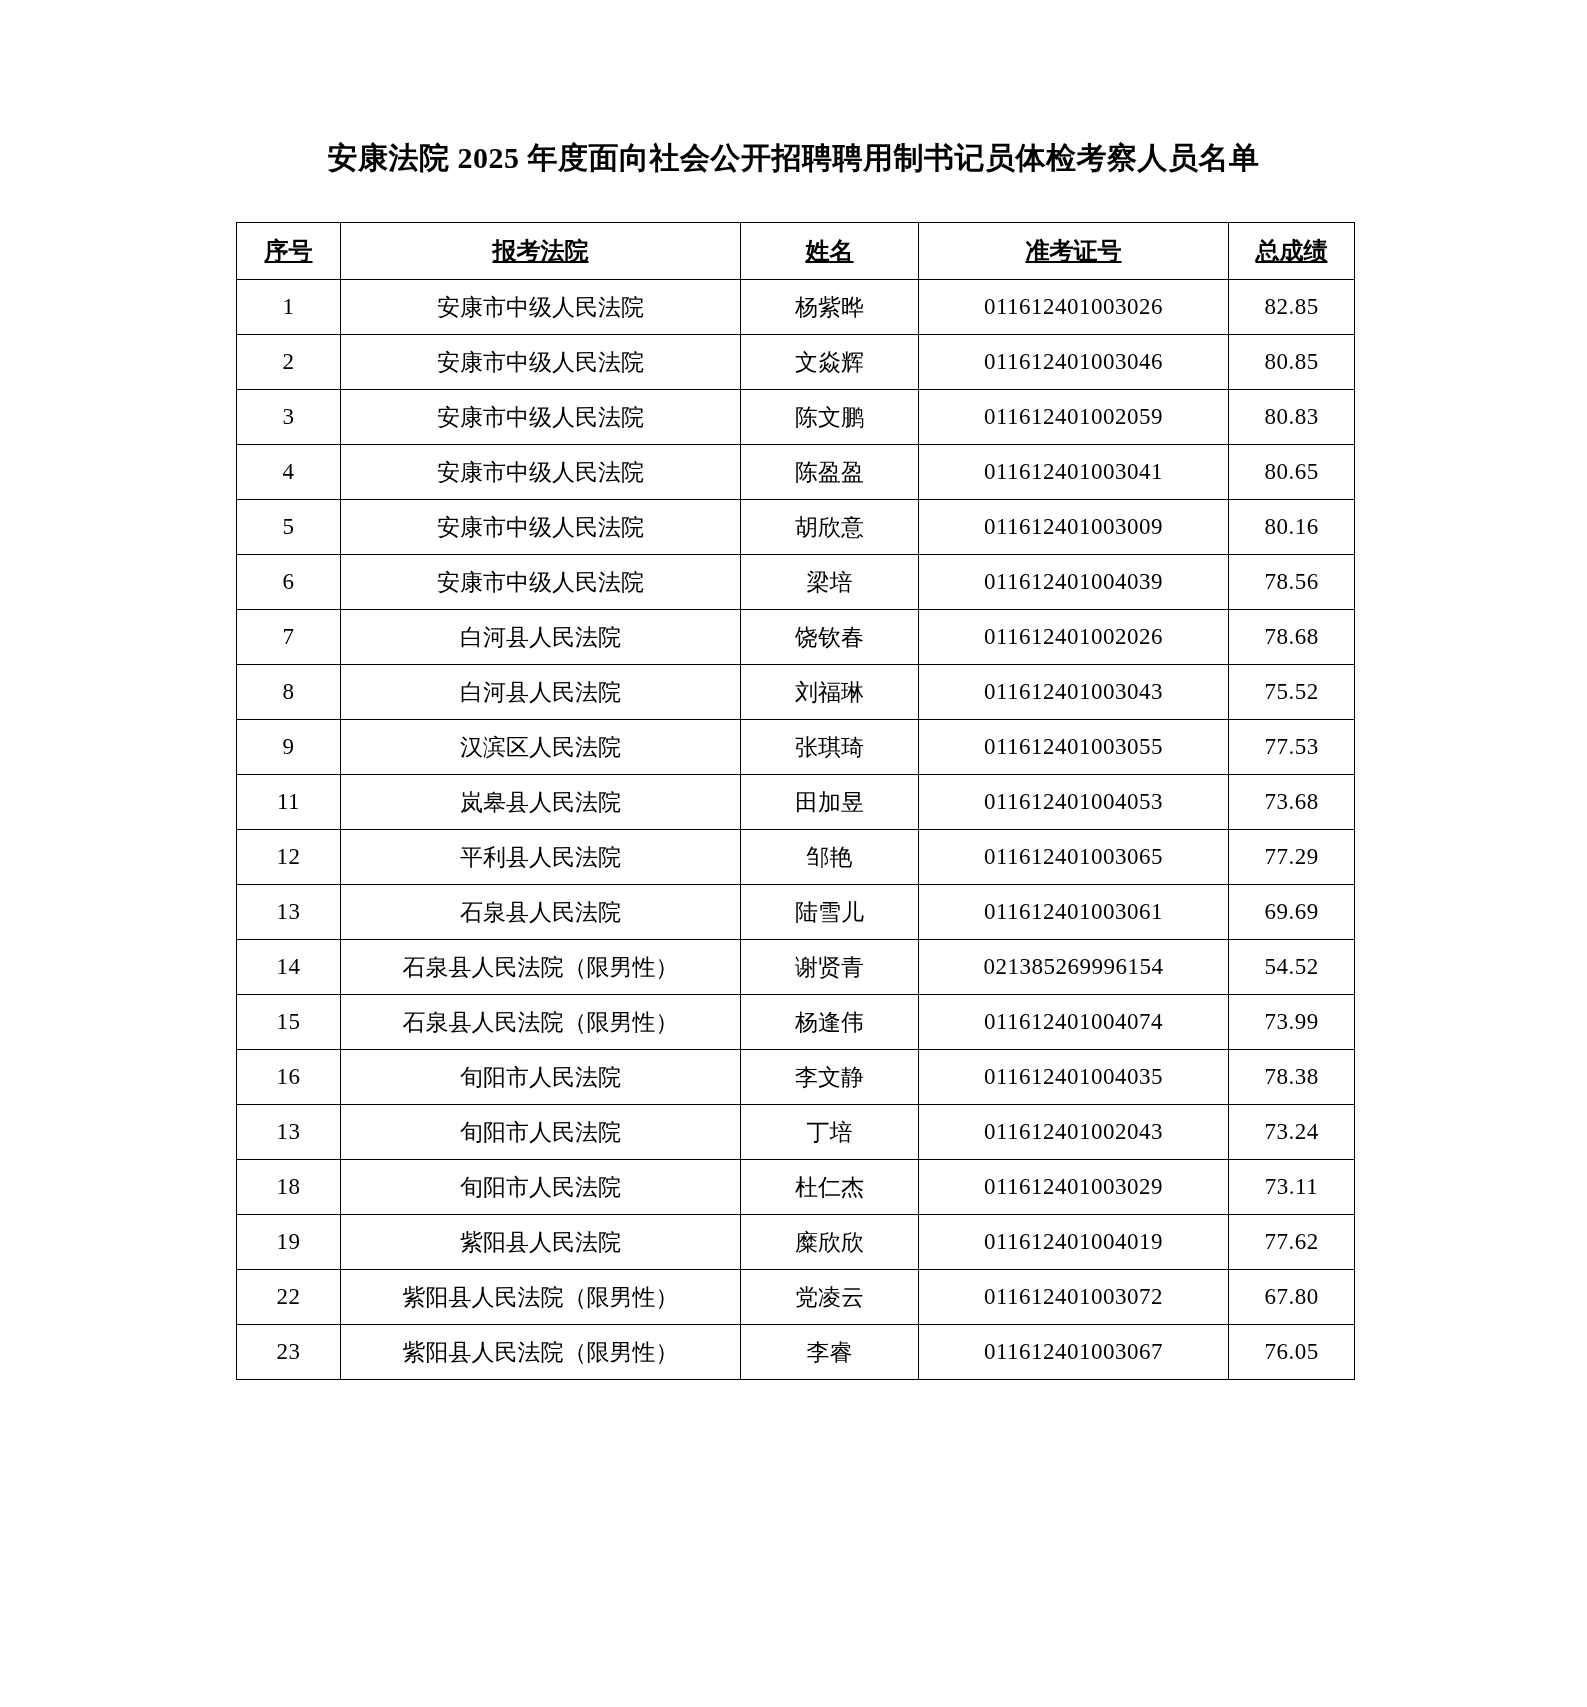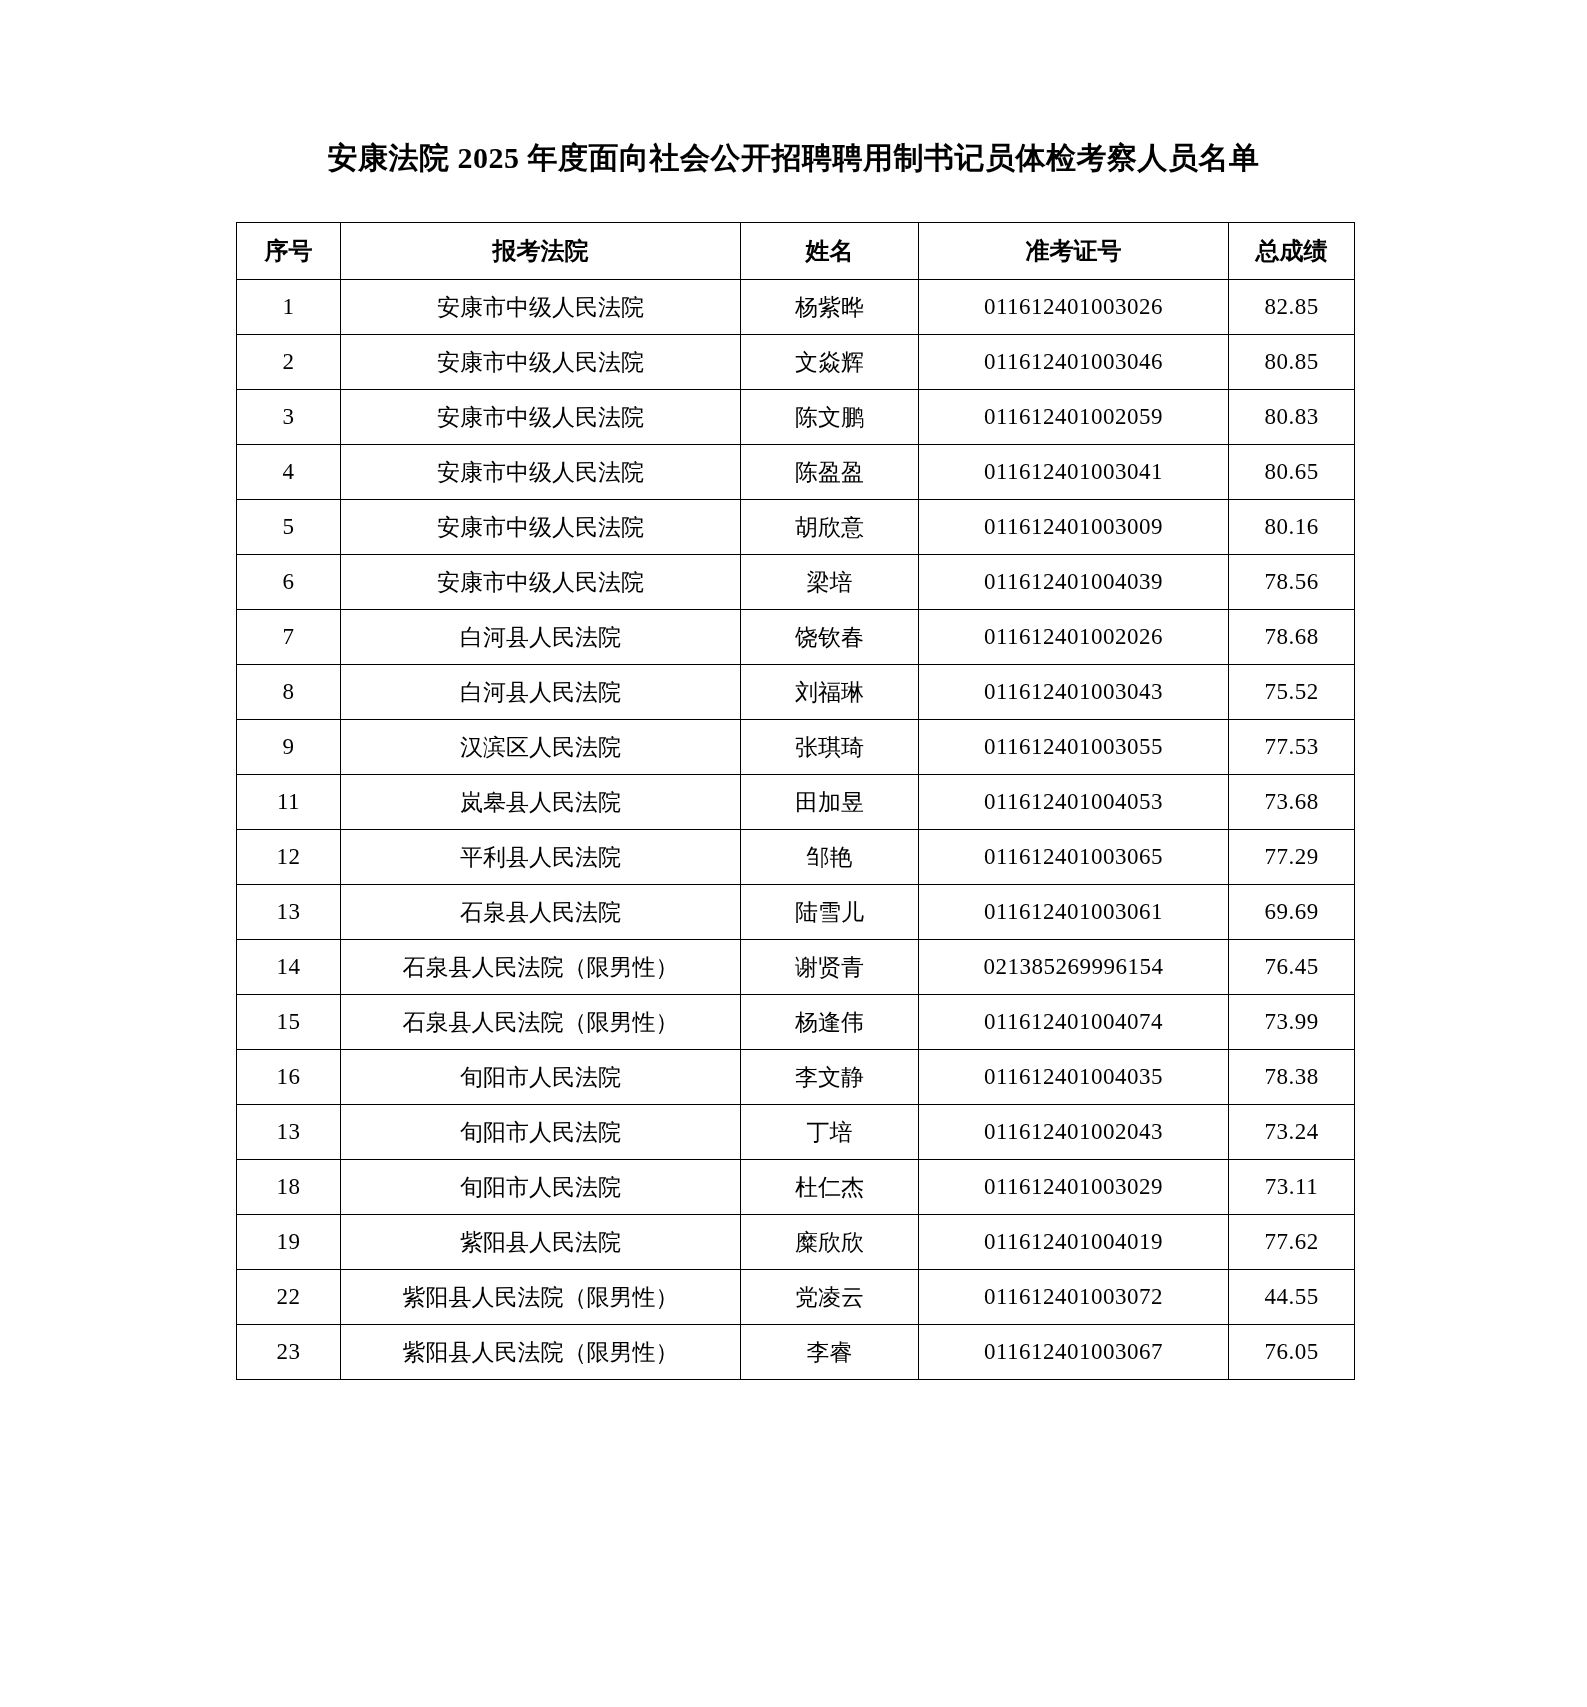--- a/index.html
+++ b/index.html
@@ -49,20 +49,21 @@
     vertical-align: middle;
     font-size: 23px;
     height: 54px;
     padding: 0 4px;
     font-weight: normal;
   }
   table.roster thead th {
     font-weight: bold;
     font-size: 24px;
     height: 56px;
+    text-decoration: underline;
   }
   .col-seq   { width: 104px; }
   .col-court { width: 400px; }
   .col-name  { width: 178px; }
   .col-ticket{ width: 310px; }
   .col-score { width: 126px; }
   td.num, td.score, td.ticket {
     font-family: "Liberation Serif", "DejaVu Serif", serif;
     letter-spacing: 0.5px;
   }
@@ -175,21 +176,21 @@
             <td class="court">石泉县人民法院</td>
             <td class="name">陆雪儿</td>
             <td class="ticket">011612401003061</td>
             <td class="score">69.69</td>
           </tr>
           <tr>
             <td class="num">14</td>
             <td class="court">石泉县人民法院（限男性）</td>
             <td class="name">谢贤青</td>
             <td class="ticket">021385269996154</td>
-            <td class="score">76.45</td>
+            <td class="score">54.52</td>
           </tr>
           <tr>
             <td class="num">15</td>
             <td class="court">石泉县人民法院（限男性）</td>
             <td class="name">杨逢伟</td>
             <td class="ticket">011612401004074</td>
             <td class="score">73.99</td>
           </tr>
           <tr>
             <td class="num">16</td>
@@ -217,21 +218,21 @@
             <td class="court">紫阳县人民法院</td>
             <td class="name">糜欣欣</td>
             <td class="ticket">011612401004019</td>
             <td class="score">77.62</td>
           </tr>
           <tr>
             <td class="num">22</td>
             <td class="court">紫阳县人民法院（限男性）</td>
             <td class="name">党凌云</td>
             <td class="ticket">011612401003072</td>
-            <td class="score">44.55</td>
+            <td class="score">67.80</td>
           </tr>
           <tr>
             <td class="num">23</td>
             <td class="court">紫阳县人民法院（限男性）</td>
             <td class="name">李睿</td>
             <td class="ticket">011612401003067</td>
             <td class="score">76.05</td>
           </tr>
         </tbody>
     </table>

